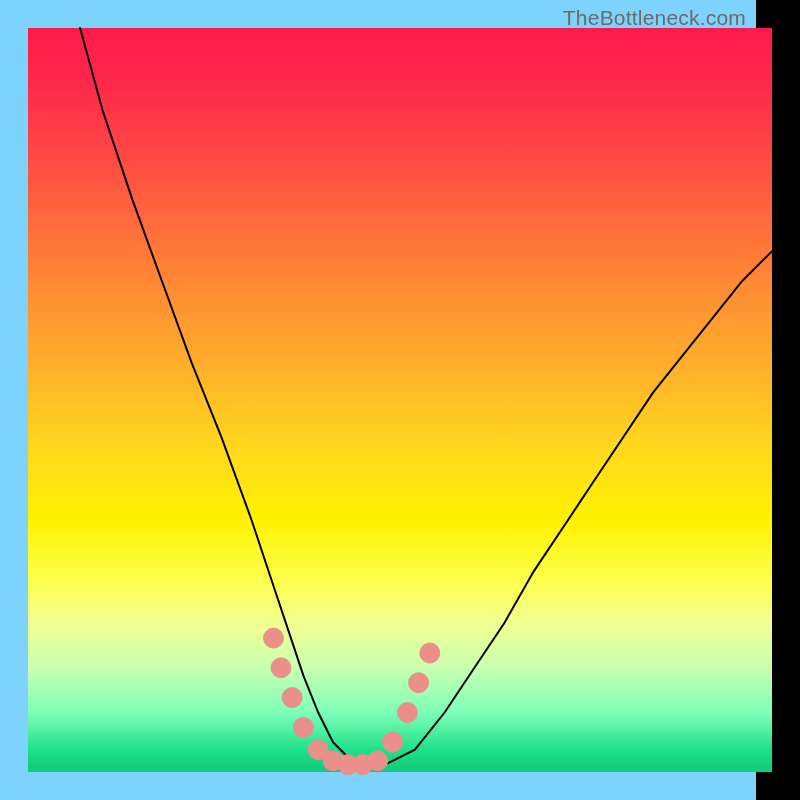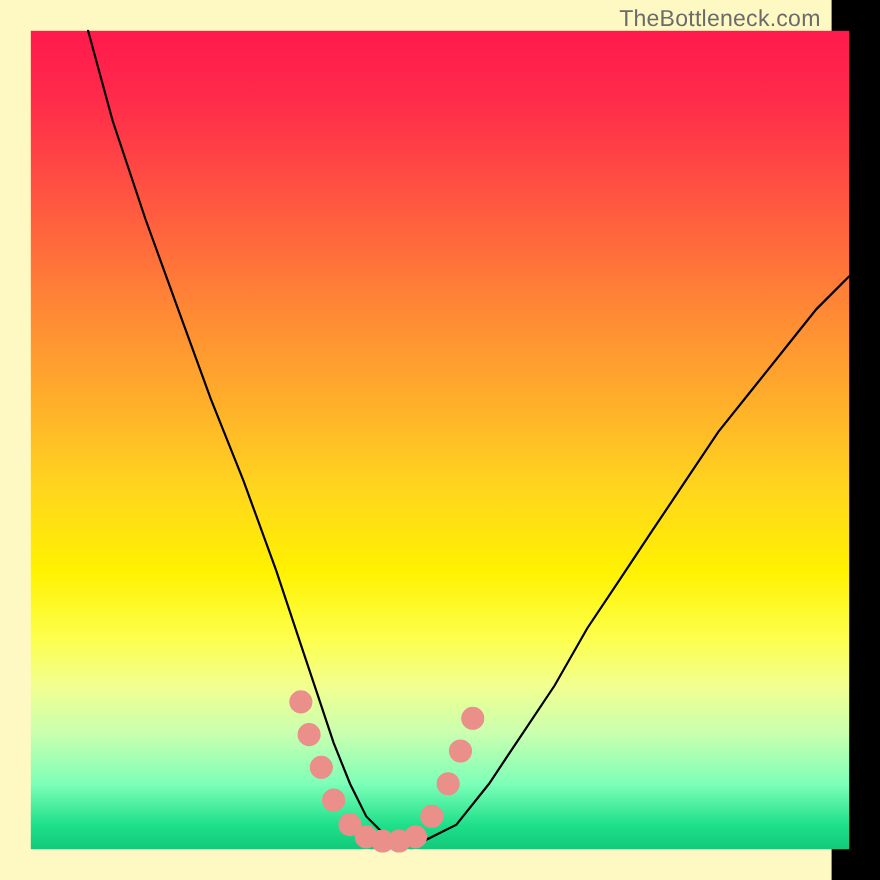--- a/index.html
+++ b/index.html
@@ -8,21 +8,21 @@
     width: 800px;
     height: 800px;
     overflow: hidden;
     background: #000;
     font-family: Arial, Helvetica, sans-serif;
   }
   .stage {
     position: relative;
     width: 756px;
     height: 800px;
-    background: #fef9c3;
+    background: #7dd3fc;
   }
   .plot {
     position: absolute;
     left: 28px;
     top: 28px;
     width: 744px;
     height: 744px;
     
     background: linear-gradient(to bottom,
       #ff1a4d 0%,

